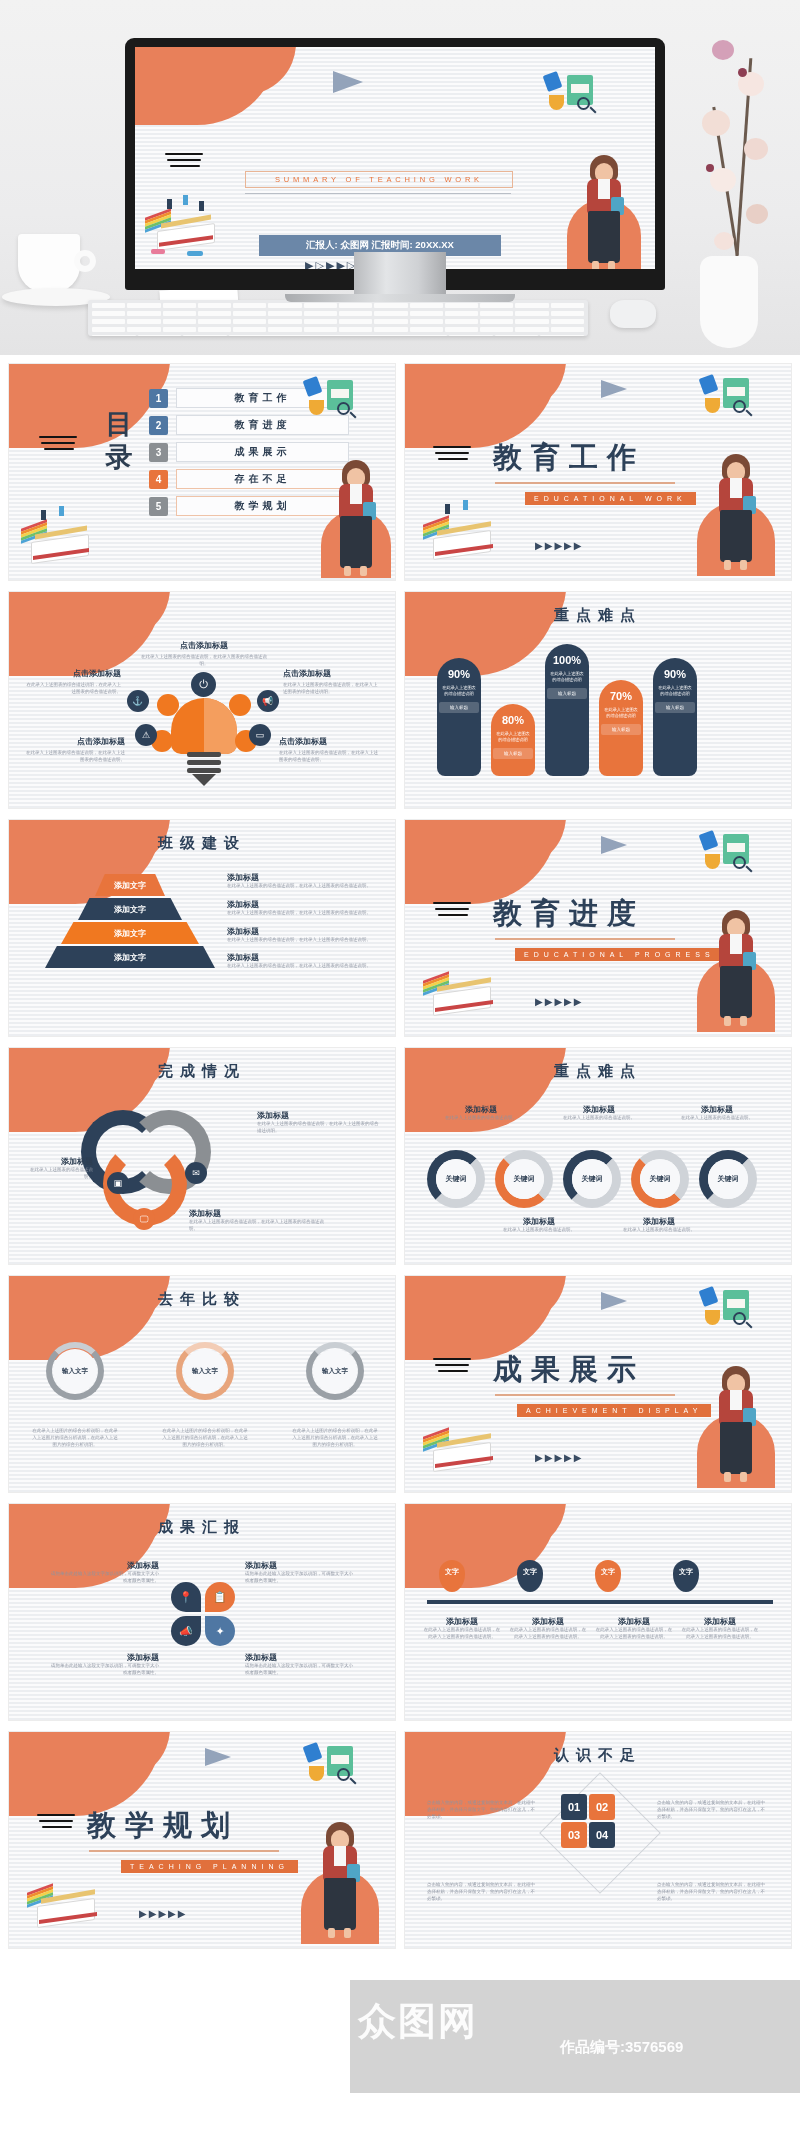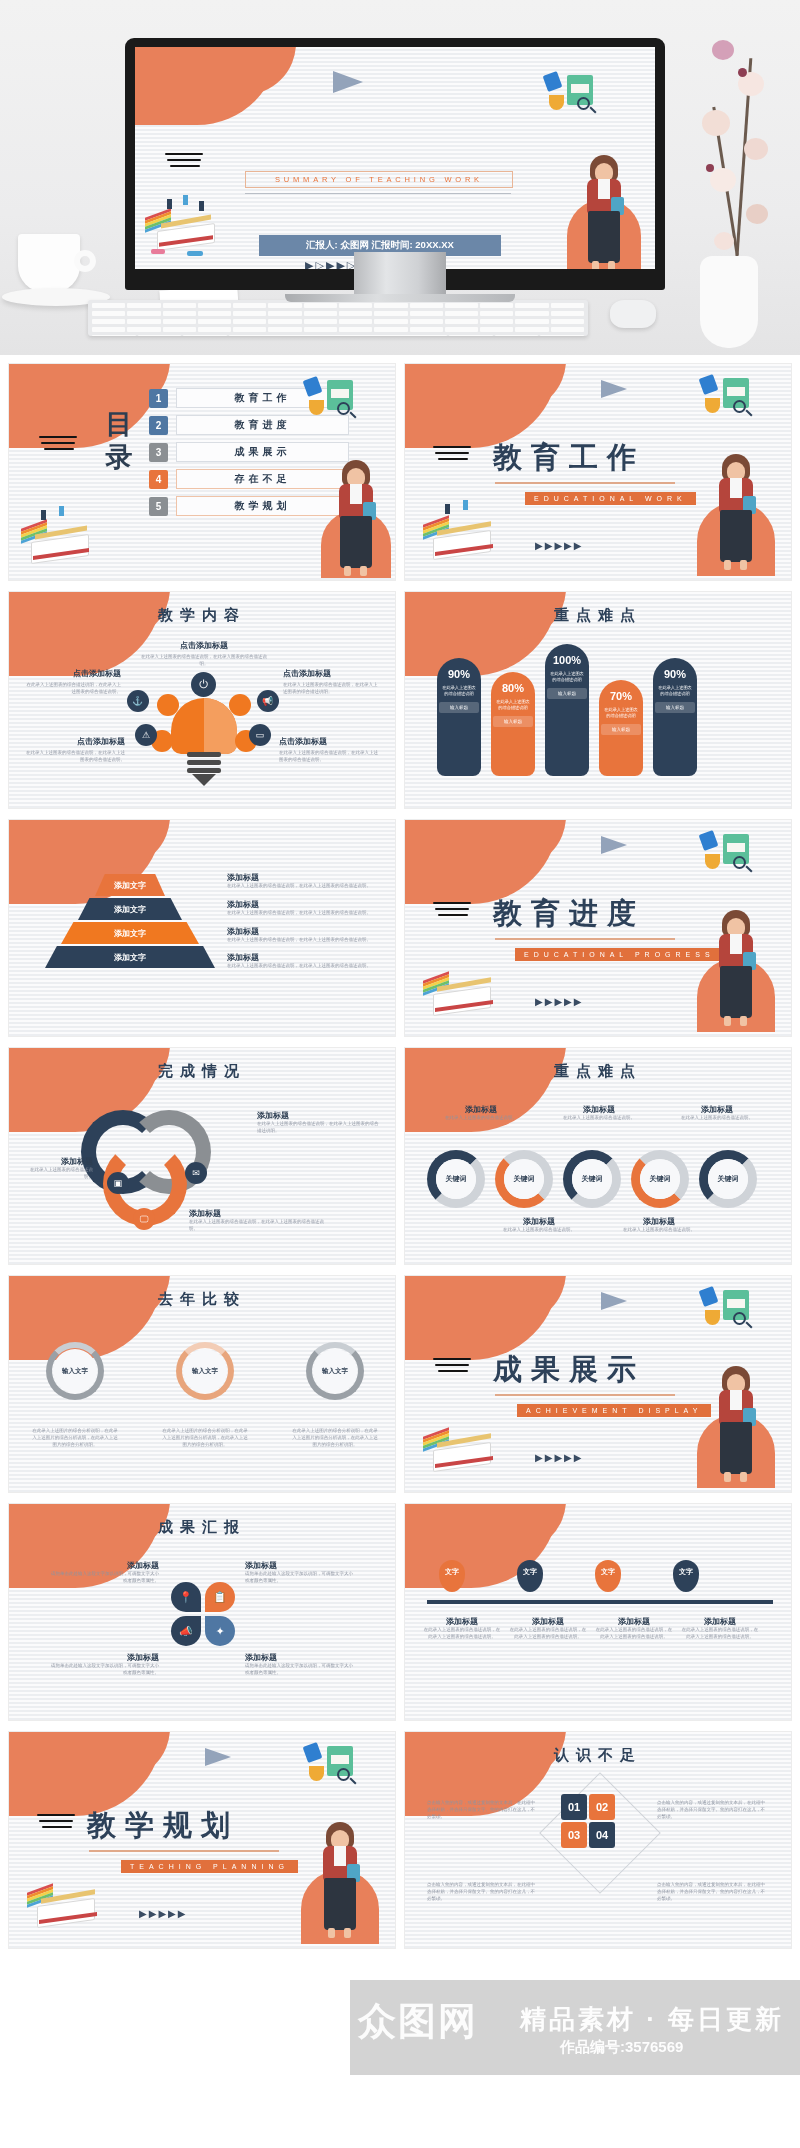--- a/index.html
+++ b/index.html
@@ -92,21 +92,21 @@
   .pill .pv{font-size:11px; font-weight:bold;}
   .pill .pt{font-size:4.2px; line-height:1.45; padding:5px 5px 0;}
   .pill-tag{width:40px; margin:5px auto 0; background:rgba(255,255,255,.2); font-size:4.5px; padding:3px 0; border-radius:2px;}
   .trapz{height:22px; display:flex; align-items:center; justify-content:center; color:#fff; font-size:8px; font-weight:bold; margin:0 auto 2px;}
   .ring{border-radius:50%; display:flex; align-items:center; justify-content:center;}
   .ring-in{background:#f7f8fa; border-radius:50%; display:flex; align-items:center; justify-content:center; font-size:7px; font-weight:bold; color:#2d3e52;}
   .pinm{width:26px; height:32px; border-radius:13px 13px 13px 13px/13px 13px 18px 18px; color:#fff; display:flex; align-items:flex-start; justify-content:center; padding-top:7px; font-size:7px; font-weight:bold;}
   .petal{position:absolute; width:30px; height:30px; display:flex; align-items:center; justify-content:center; color:#fff; font-size:11px;}
   .numbox{width:26px; height:26px; display:flex; align-items:center; justify-content:center; color:#fff; font-size:11px; font-weight:bold; border-radius:3px;}
   
-  .wm{position:absolute; left:350px; top:1980px; width:450px; height:95px; pointer-events:none;}
+  .wm{position:absolute; left:350px; top:1980px; width:450px; height:113px; pointer-events:none;}
   .wm-band{position:absolute; inset:0; background:rgba(130,130,130,.35);}
   .wm-main{position:absolute; left:8px; top:16px; font-size:38px; font-weight:bold; color:rgba(255,255,255,.92); letter-spacing:2px;}
   .wm-sub{position:absolute; left:170px; top:22px; font-size:26px; font-weight:bold; color:rgba(255,255,255,.95); letter-spacing:3px;}
   .wm-id{position:absolute; left:210px; top:58px; font-size:15px; font-weight:bold; color:rgba(255,255,255,.95);}
 </style>
 </head>
 <body>
 
 <div class="hero">
   <div class="hero-bg"></div>
@@ -387,21 +387,20 @@
             <i style="left:16px"></i>
           </div>
       </div>
     </div>
   </div>
 
   <div class="row">
     <div class="slide">
       <div class="stripes"></div>
         <div class="blob"></div>
-      <div class="ttl">教学内容</div>
       <div style="position:absolute;left:128px;top:48px;width:134px;text-align:center;">
         <div class="h3">点击添加标题</div>
         <div class="p" style="margin-top:3px;">在此录入上述图表的综合描述说明，在此录入图表的综合描述说明。</div>
       </div>
 
       <div style="position:absolute;left:152px;top:92px;width:86px;height:100px;">
         <div style="position:absolute;left:10px;top:14px;width:66px;height:56px;background:#f07820;border-radius:33px 33px 10px 10px;"></div>
         <div style="position:absolute;left:43px;top:14px;width:33px;height:56px;background:#f49e5e;border-radius:0 33px 10px 0;"></div>
         <div style="position:absolute;left:26px;top:68px;width:34px;height:5px;background:#4a4a4a;border-radius:2px;"></div>
         <div style="position:absolute;left:26px;top:76px;width:34px;height:5px;background:#4a4a4a;border-radius:2px;"></div>
@@ -438,21 +437,21 @@
     <div class="slide">
       <div class="stripes"></div>
         <div class="blob"></div>
       <div class="ttl">重点难点</div>
       <div style="position:absolute;left:32px;top:52px;display:flex;align-items:flex-end;gap:10px;">
         <div class="pill" style="background:#2d4159;height:118px;">
           <div class="pv">90%</div>
           <div class="pt">在此录入上述图表的综合描述说明</div>
           <div class="pill-tag">输入标题</div>
         </div>
-        <div class="pill" style="background:#e8743c;height:104px;">
+        <div class="pill" style="background:#e8743c;height:72px;">
           <div class="pv">80%</div>
           <div class="pt">在此录入上述图表的综合描述说明</div>
           <div class="pill-tag">输入标题</div>
         </div>
         <div class="pill" style="background:#2d4159;height:132px;">
           <div class="pv">100%</div>
           <div class="pt">在此录入上述图表的综合描述说明</div>
           <div class="pill-tag">输入标题</div>
         </div>
         <div class="pill" style="background:#e8743c;height:96px;">
@@ -466,20 +465,21 @@
           <div class="pill-tag">输入标题</div>
         </div>
       </div>
     </div>
   </div>
 
   <div class="row">
     <div class="slide">
       <div class="stripes"></div>
         <div class="blob"></div>
+      <div class="ttl">班级建设</div>
 
       <div style="position:absolute;left:36px;top:54px;width:170px;">
         <div class="trapz" style="background:#e8743c;width:70px;clip-path:polygon(14% 0,86% 0,100% 100%,0 100%);">添加文字</div>
         <div class="trapz" style="background:#2d4159;width:104px;clip-path:polygon(11% 0,89% 0,100% 100%,0 100%);">添加文字</div>
         <div class="trapz" style="background:#f07820;width:138px;clip-path:polygon(9% 0,91% 0,100% 100%,0 100%);">添加文字</div>
         <div class="trapz" style="background:#2d4159;width:170px;clip-path:polygon(7% 0,93% 0,100% 100%,0 100%);">添加文字</div>
       </div>
       <div style="position:absolute;left:218px;top:52px;width:152px;">
         <div style="margin-bottom:9px;">
           <div class="h3">添加标题</div>
@@ -818,15 +818,14 @@
       <div class="p" style="position:absolute;right:22px;top:68px;width:112px;">点击输入您的内容，或通过复制您的文本后，在此框中选择粘贴，并选择只保留文字。您的内容打在这儿，不必繁琐。</div>
       <div class="p" style="position:absolute;left:22px;top:150px;width:112px;">点击输入您的内容，或通过复制您的文本后，在此框中选择粘贴，并选择只保留文字。您的内容打在这儿，不必繁琐。</div>
       <div class="p" style="position:absolute;right:22px;top:150px;width:112px;">点击输入您的内容，或通过复制您的文本后，在此框中选择粘贴，并选择只保留文字。您的内容打在这儿，不必繁琐。</div>
     </div>
   </div>
 </div>
 
 <div class="wm">
   <div class="wm-band"></div>
   <div class="wm-main">众图网</div>
-  <div class="wm-sub">精品素材 · 每日更新</div>
   <div class="wm-id">作品编号:3576569</div>
 </div>
 
 </body></html>

